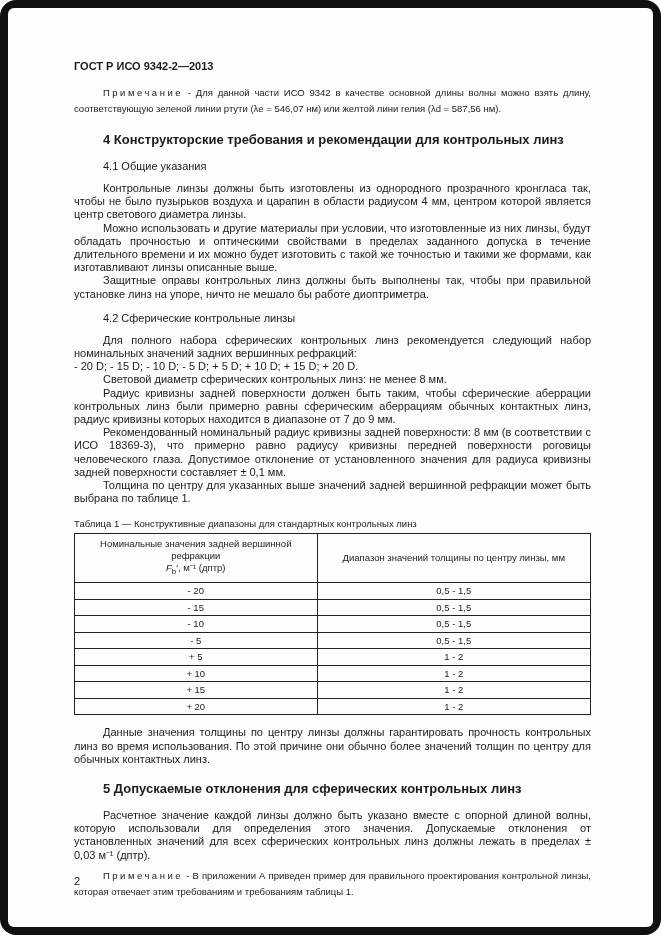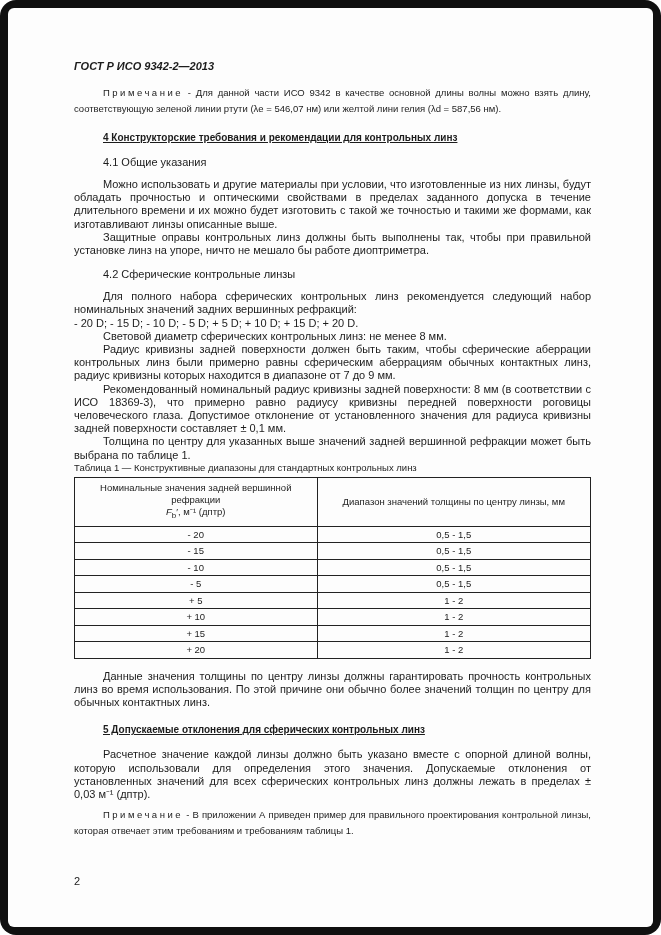--- a/index.html
+++ b/index.html
@@ -19,44 +19,43 @@
   .page {
     position: absolute; inset: 8px;
     background: #fdfdfd;
     border-radius: 6px;
     padding: 52px 62px 0 66px;
     overflow: hidden;
   }
   .doc-header {
     font-size: 11px; font-weight: bold;
     margin: 0 0 13px 0;
-    font-style: italic;
   }
   .note {
     font-size: 9.5px; line-height: 16px;
     text-align: justify; text-indent: 29px;
     margin: 0;
   }
   .note-label { letter-spacing: 2.5px; }
   .h-sec {
-    font-size: 10px; font-weight: bold;
-    margin: 15px 0 13px 0; padding-left: 29px; text-decoration: underline;
+    font-size: 13px; font-weight: bold;
+    margin: 15px 0 13px 0; padding-left: 29px;
   }
   .h-sub {
     font-size: 11px; font-weight: normal;
     margin: 11px 0 10px 0; padding-left: 29px;
   }
   .p {
     font-size: 11px; line-height: 13.2px;
     text-align: justify; text-indent: 29px;
     margin: 0;
   }
   .p-flush { text-indent: 0; }
   .tbl-caption {
-    font-size: 9.5px; margin: 0 0 4px 0;
+    font-size: 9.5px; margin: 13px 0 4px 0;
   }
   table.t1 {
     width: 100%; border-collapse: collapse;
     font-size: 9.5px; table-layout: fixed;
   }
   .t1 th {
     font-weight: normal; border: 1px solid #222;
     padding: 4px 15px; text-align: center;
     vertical-align: middle; line-height: 12px;
   }
@@ -82,20 +81,21 @@
 
     <div class="doc-header">ГОСТ Р ИСО 9342-2—2013</div>
 
     <p class="note"><span class="note-label">Примечание</span>
       <span>- Для данной части ИСО 9342 в качестве основной длины волны можно взять длину, соответствующую зеленой линии ртути (λe = 546,07 нм) или желтой лини гелия (λd = 587,56 нм).</span></p>
 
     <div class="h-sec">4 Конструкторские требования и рекомендации для контрольных линз</div>
 
     <div class="h-sub">4.1 Общие указания</div>
 
+    <p class="p">Контрольные линзы должны быть изготовлены из однородного прозрачного кронгласа так, чтобы не было пузырьков воздуха и царапин в области радиусом 4 мм, центром которой является центр светового диаметра линзы.</p>
     <p class="p">Можно использовать и другие материалы при условии, что изготовленные из них линзы, будут обладать прочностью и оптическими свойствами в пределах заданного допуска в течение длительного времени и их можно будет изготовить с такой же точностью и такими же формами, как изготавливают линзы описанные выше.</p>
     <p class="p">Защитные оправы контрольных линз должны быть выполнены так, чтобы при правильной установке линз на упоре, ничто не мешало бы работе диоптриметра.</p>
 
     <div class="h-sub">4.2 Сферические контрольные линзы</div>
 
     <p class="p">Для полного набора сферических контрольных линз рекомендуется следующий набор номинальных значений задних вершинных рефракций:</p>
     <p class="p p-flush">- 20 D; - 15 D; - 10 D; - 5 D; + 5 D; + 10 D; + 15 D; + 20 D.</p>
     <p class="p">Световой диаметр сферических контрольных линз: не менее 8 мм.</p>
     <p class="p">Радиус кривизны задней поверхности должен быть таким, чтобы сферические аберрации контрольных линз были примерно равны сферическим аберрациям обычных контактных линз, радиус кривизны которых находится в диапазоне от 7 до 9 мм.</p>
     <p class="p">Рекомендованный номинальный радиус кривизны задней поверхности: 8 мм (в соответствии с ИСО 18369-3), что примерно равно радиусу кривизны передней поверхности роговицы человеческого глаза. Допустимое отклонение от установленного значения для радиуса кривизны задней поверхности составляет ± 0,1 мм.</p>

